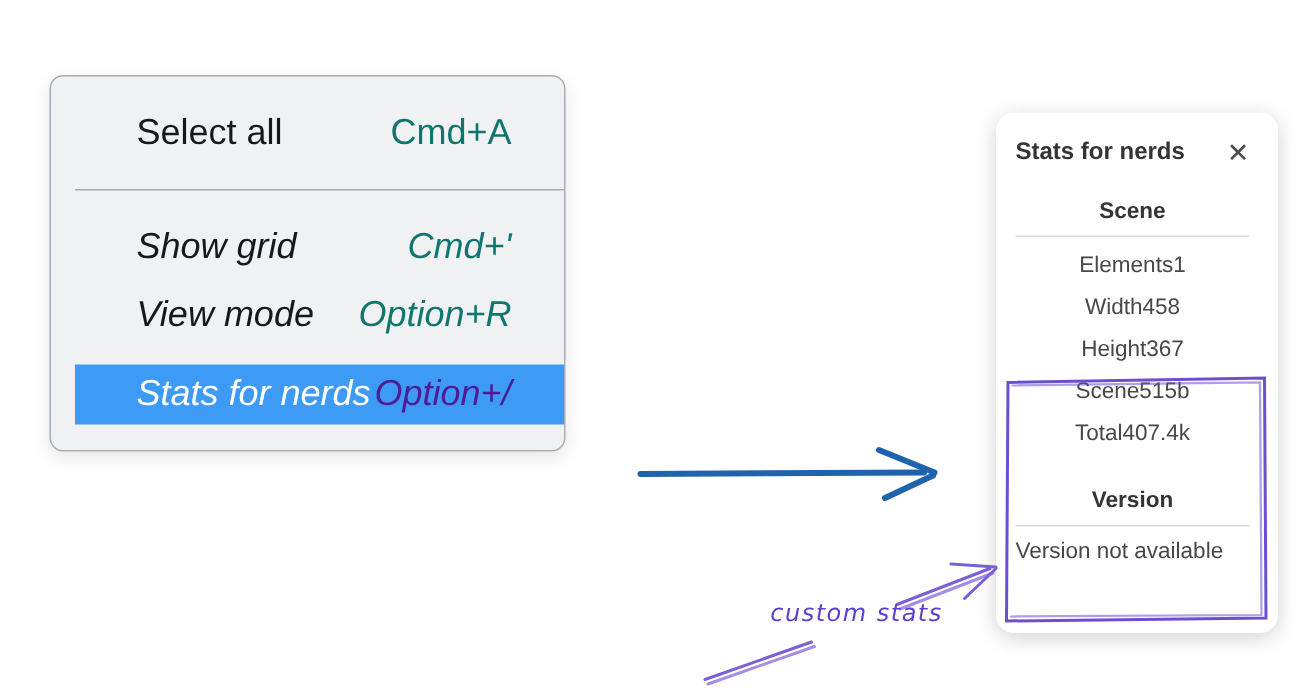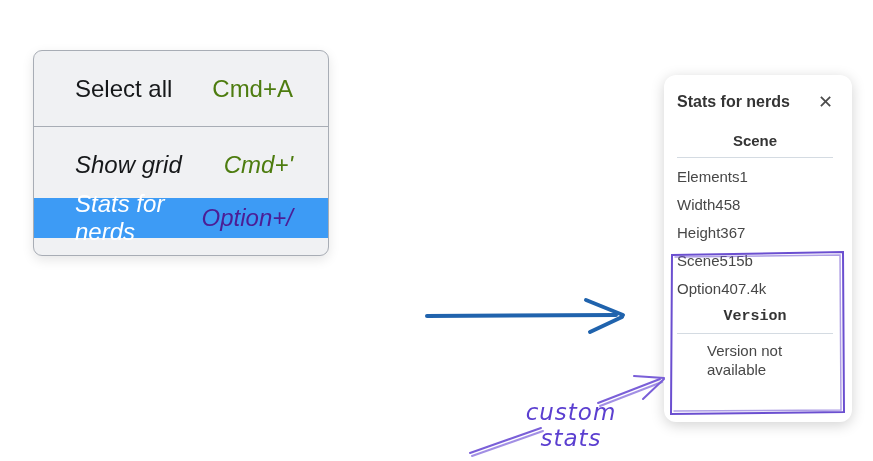--- a/index.html
+++ b/index.html
@@ -4,34 +4,35 @@
 <style>
   html, body { margin:0; padding:0; }
   body {
     width:873px; height:461px; position:relative; overflow:hidden;
     background:#ffffff;
     font-family:"Liberation Sans", sans-serif;
   }
 
   
   .ctx-menu {
-    position:absolute; left:33px; top:50px; width:296px;
+    position:absolute; left:33px; top:50px; width:344px;
     background:#f0f1f3;
     border:1px solid #a8adb5;
     border-radius:9px;
     box-shadow:0 4px 12px rgba(0,0,0,0.10);
     font-size:24px; color:#16181a;
     box-sizing:border-box;
     overflow:hidden;
+    padding-left:16px;
   }
   .ctx-row {
     display:flex; justify-content:space-between; align-items:center;
     padding:0 35px 0 41px; height:45px; cursor:default;
   }
-  .ctx-row .shortcut { color:#4d7c0f; }
+  .ctx-row .shortcut { color:#0f766e; }
   .ctx-sec1 .ctx-row { height:75px; }
   .ctx-sep { height:1px; background:#a8adb5; }
   .ctx-sec2 { padding:15px 0 17px 0;font-style:italic; }
   .ctx-row.highlight {
     background:#3d9bf5; color:#ffffff; height:40px; margin-top:11px;
   }
   .ctx-row.highlight .shortcut { color:#4c1d95; }
 
   
   .stats-panel {
@@ -51,55 +52,59 @@
   .panel-close {
     font-size:18px; line-height:16px; color:#4c4c4c; cursor:pointer;
     background:none; border:none; padding:0; font-family:inherit;
   }
   .sec-header {
     text-align:center; font-weight:bold; color:#343434;
     margin-top:19px; padding-bottom:6px;
     border-bottom:1px solid #d4dbe2;
     line-height:20px;
   }
-  .sec-header.tight { margin-top:9px;font-family:Liberation Mono, monospace; }
+  .sec-header.tight { margin-top:26px; }
   .stat-row {
-    display:flex; justify-content:flex-start;
+    display:flex; justify-content:center;
     margin-top:9px; line-height:19px;
   }
-  .stat-note { margin-top:7px; line-height:19px;margin-left:30px; }
+  .stat-note { margin-top:7px; line-height:19px; }
 
   
   .overlay {
     position:absolute; left:0; top:0; width:873px; height:461px;
     pointer-events:none; z-index:10;
   }
   .custom-stats-label {
     position:absolute; left:496px; top:399px; width:150px;
     text-align:center;
-    font-size:23px; font-style:italic; letter-spacing:1px;
+    font-size:16px; font-style:italic; letter-spacing:1px;
     color:#5b3fd0; z-index:11;
     font-family:"DejaVu Sans", sans-serif;
   }
 </style>
 </head>
 <body>
 
 <div class="ctx-menu">
   <div class="ctx-sec1">
     <div class="ctx-row">
       <span>Select all</span>
       <span class="shortcut">Cmd+A</span>
     </div>
   </div>
   <div class="ctx-sep"></div>
   <div class="ctx-sec2">
     <div class="ctx-row">
       <span>Show grid</span>
       <span class="shortcut">Cmd+'</span>
+    </div>
+    <div class="ctx-row">
+      <span>View mode</span>
+      <span class="shortcut">Option+R</span>
     </div>
     <div class="ctx-row highlight">
       <span>Stats for nerds</span>
       <span class="shortcut">Option+/</span>
     </div>
   </div>
 </div>
 
 <div class="stats-panel">
   <div class="panel-title-row">
@@ -119,21 +124,21 @@
   <div class="stat-row">
     <span>Height</span>
     <span>367</span>
   </div>
 
   <div class="stat-row">
     <span>Scene</span>
     <span>515b</span>
   </div>
   <div class="stat-row">
-    <span>Option</span>
+    <span>Total</span>
     <span>407.4k</span>
   </div>
 
   <div class="sec-header tight">Version</div>
   <div class="stat-note">Version not available</div>
 </div>
 
 <div class="custom-stats-label">custom stats</div>
 
 <svg class="overlay" viewBox="0 0 873 461" xmlns="http://www.w3.org/2000/svg">

